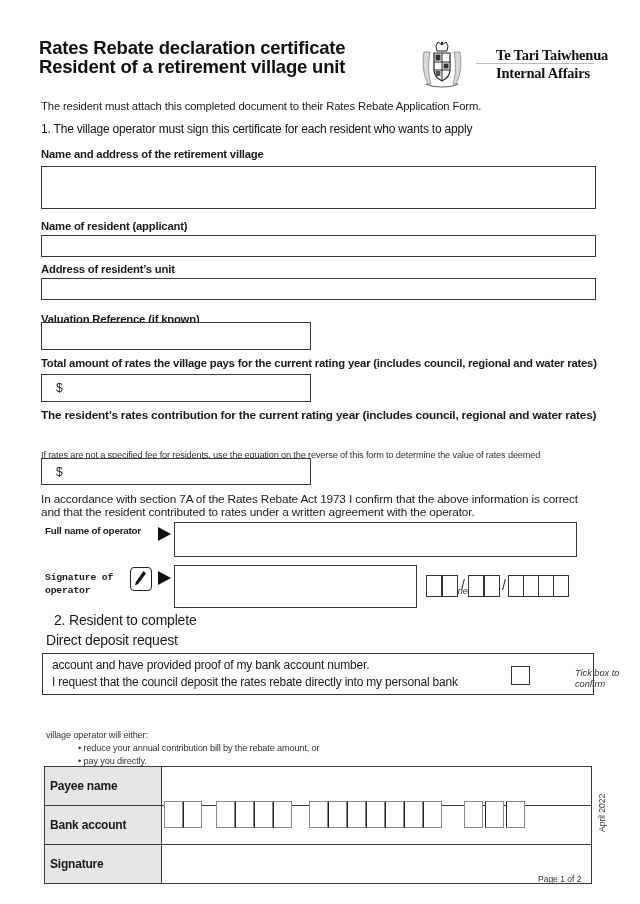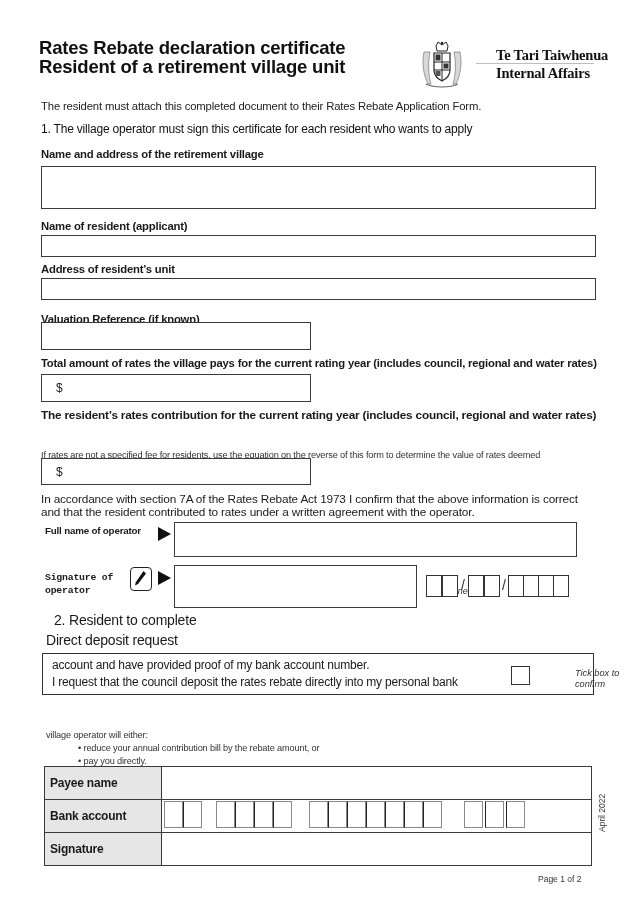--- a/index.html
+++ b/index.html
@@ -80,21 +80,21 @@
       left: 539px; top: 668px;
       font-family: "Liberation Sans", sans-serif; font-style: italic;
       font-size: 9.2px; line-height: 11px; color: #333; margin-left: 36px;
     }
     .bullet { font-family: "Liberation Sans", sans-serif; font-size: 9.2px; color: #333; }
     table.bank {
       position: absolute; left: 44px; top: 766px; width: 548px;
       border-collapse: collapse;
     }
     table.bank td {
-      border: 1.4px solid #3a3a3a; height: 33px;
+      border: 1.4px solid #3a3a3a; height: 39px;
     }
     table.bank td.head {
       width: 117px; background: #e6e6e6;
       font-family: "Liberation Sans", sans-serif; font-weight: bold;
       font-size: 12px; color: #1a1a1a; padding-left: 5px; letter-spacing: -0.2px;
     }
     .acct-cell {
       position: absolute; top: 801px; width: 19px; height: 27px;
       border: 1px solid #8a8a8a; background: #fff;
     }

